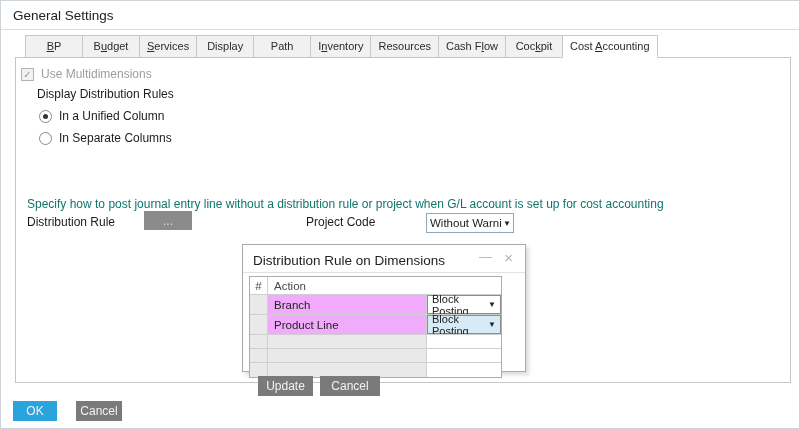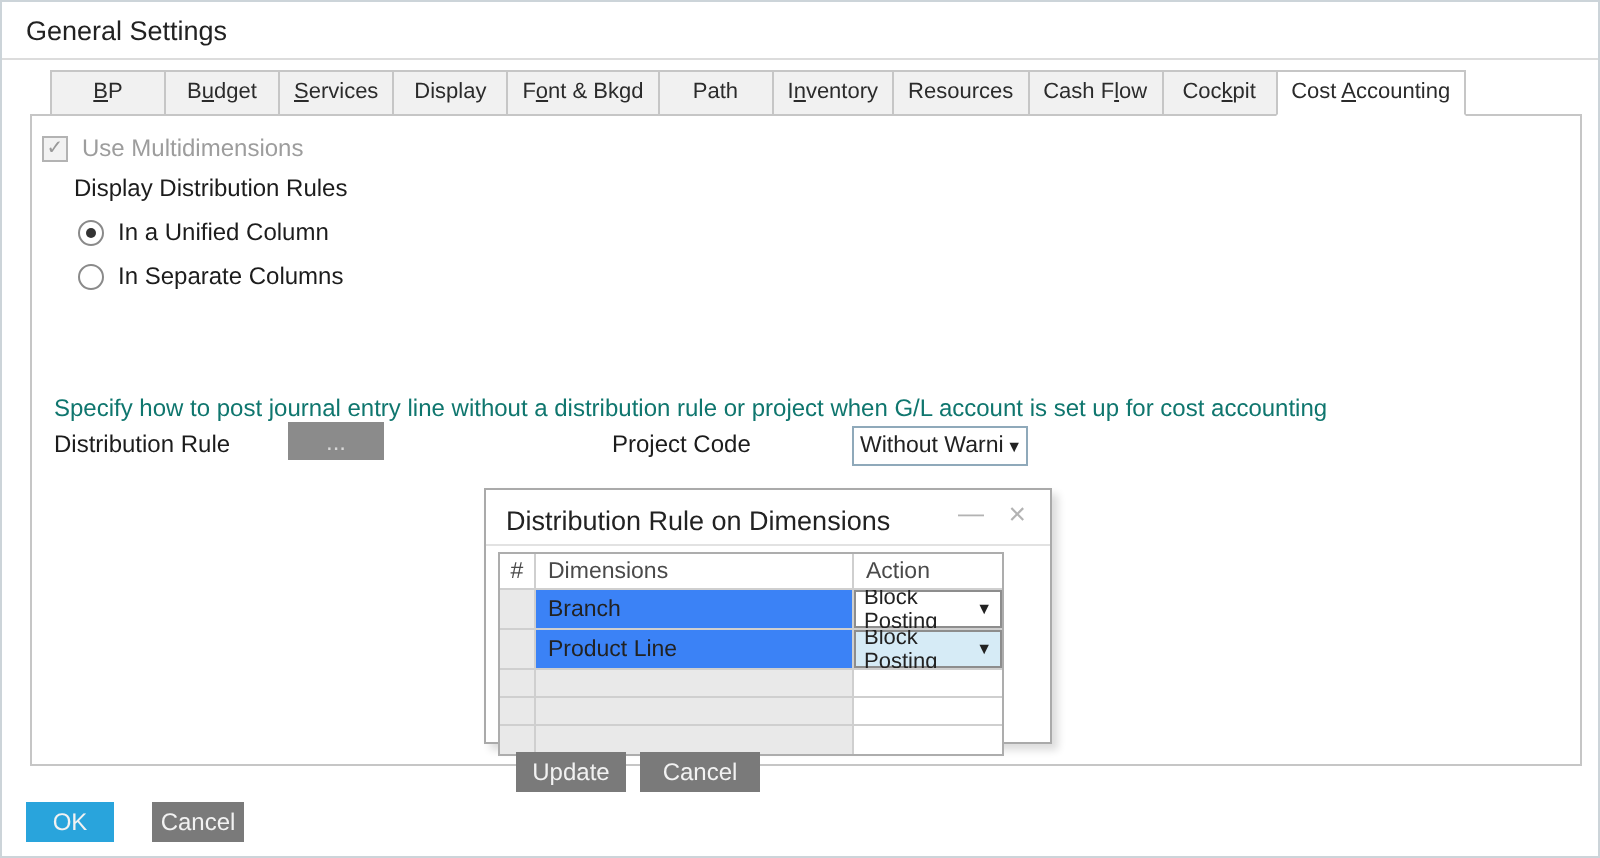--- a/index.html
+++ b/index.html
@@ -73,21 +73,21 @@
 
   .grid { position:absolute; left:6px; top:31px; width:253px; border:1px solid #adadad; }
   .grid-row { display:flex; border-bottom:1px solid #cfcfcf; }
   .grid-row:last-child { border-bottom:none; }
   .grid-row.hdr { height:18px; }
   .grid-row.filled { height:20px; }
   .grid-row.empty { height:14px; }
   .cell { border-right:1px solid #cfcfcf; overflow:hidden; display:flex; align-items:center; }
   .cell:last-child { border-right:none; }
   .c-num { width:18px; background:#e9e9e9; justify-content:center; }
-  .c-dim { width:159px; padding-left:6px; font-size:11.5px; color:#222; background:#3b82f6; }
+  .c-dim { width:159px; padding-left:6px; font-size:11.5px; color:#222; background:#f0abfc; }
   .c-act { width:74px; background:#fff; position:relative; }
   .hdr .cell { background:#fff; font-size:11.5px; color:#4a4a4a; }
   .hdr .c-num { justify-content:center; }
   .hdr .c-dim, .hdr .c-act { padding-left:6px; }
   .empty .c-dim { background:#e9e9e9; }
   .combo {
     position:absolute; inset:0; border:1px solid #8d8d8d; background:#fff;
     display:flex; align-items:center; justify-content:space-between;
     padding:0 4px; font-size:11px; color:#222;
   }
@@ -112,21 +112,20 @@
   <div class="win-title">General Settings</div>
   <div class="title-sep"></div>
 
   <div class="content-box"></div>
 
   <div class="tab-bar">
       <div class="tab"><span></span><u>B</u><span>P</span></div>
       <div class="tab"><span>B</span><u>u</u><span>dget</span></div>
       <div class="tab"><span></span><u>S</u><span>ervices</span></div>
       <div class="tab"><span>Display</span><u></u><span></span></div>
-      <div class="tab"><span>F</span><u>o</u><span>nt &amp; Bkgd</span></div>
       <div class="tab"><span>Path</span><u></u><span></span></div>
       <div class="tab"><span>I</span><u>n</u><span>ventory</span></div>
       <div class="tab"><span>Resources</span><u></u><span></span></div>
       <div class="tab"><span>Cash F</span><u>l</u><span>ow</span></div>
       <div class="tab"><span>Coc</span><u>k</u><span>pit</span></div>
       <div class="tab active"><span>Cost </span><u>A</u><span>ccounting</span></div>
     </div>
 
   <div class="cb-row">
     <span class="checkbox">✓</span>
@@ -159,21 +158,20 @@
 
   <div class="popup">
     <div class="popup-title">Distribution Rule on Dimensions</div>
     <span class="min-icon">—</span>
     <span class="close-icon">×</span>
     <div class="popup-sep"></div>
 
     <div class="grid">
         <div class="grid-row hdr">
           <div class="cell c-num">#</div>
-          <div class="cell c-dim">Dimensions</div>
           <div class="cell c-act">Action</div>
         </div>
         <div class="grid-row filled">
           <div class="cell c-num"></div>
           <div class="cell c-dim">Branch</div>
           <div class="cell c-act">
             <div class="combo">
               <span>Block Posting</span>
               <span class="arrow">▼</span>
             </div>

